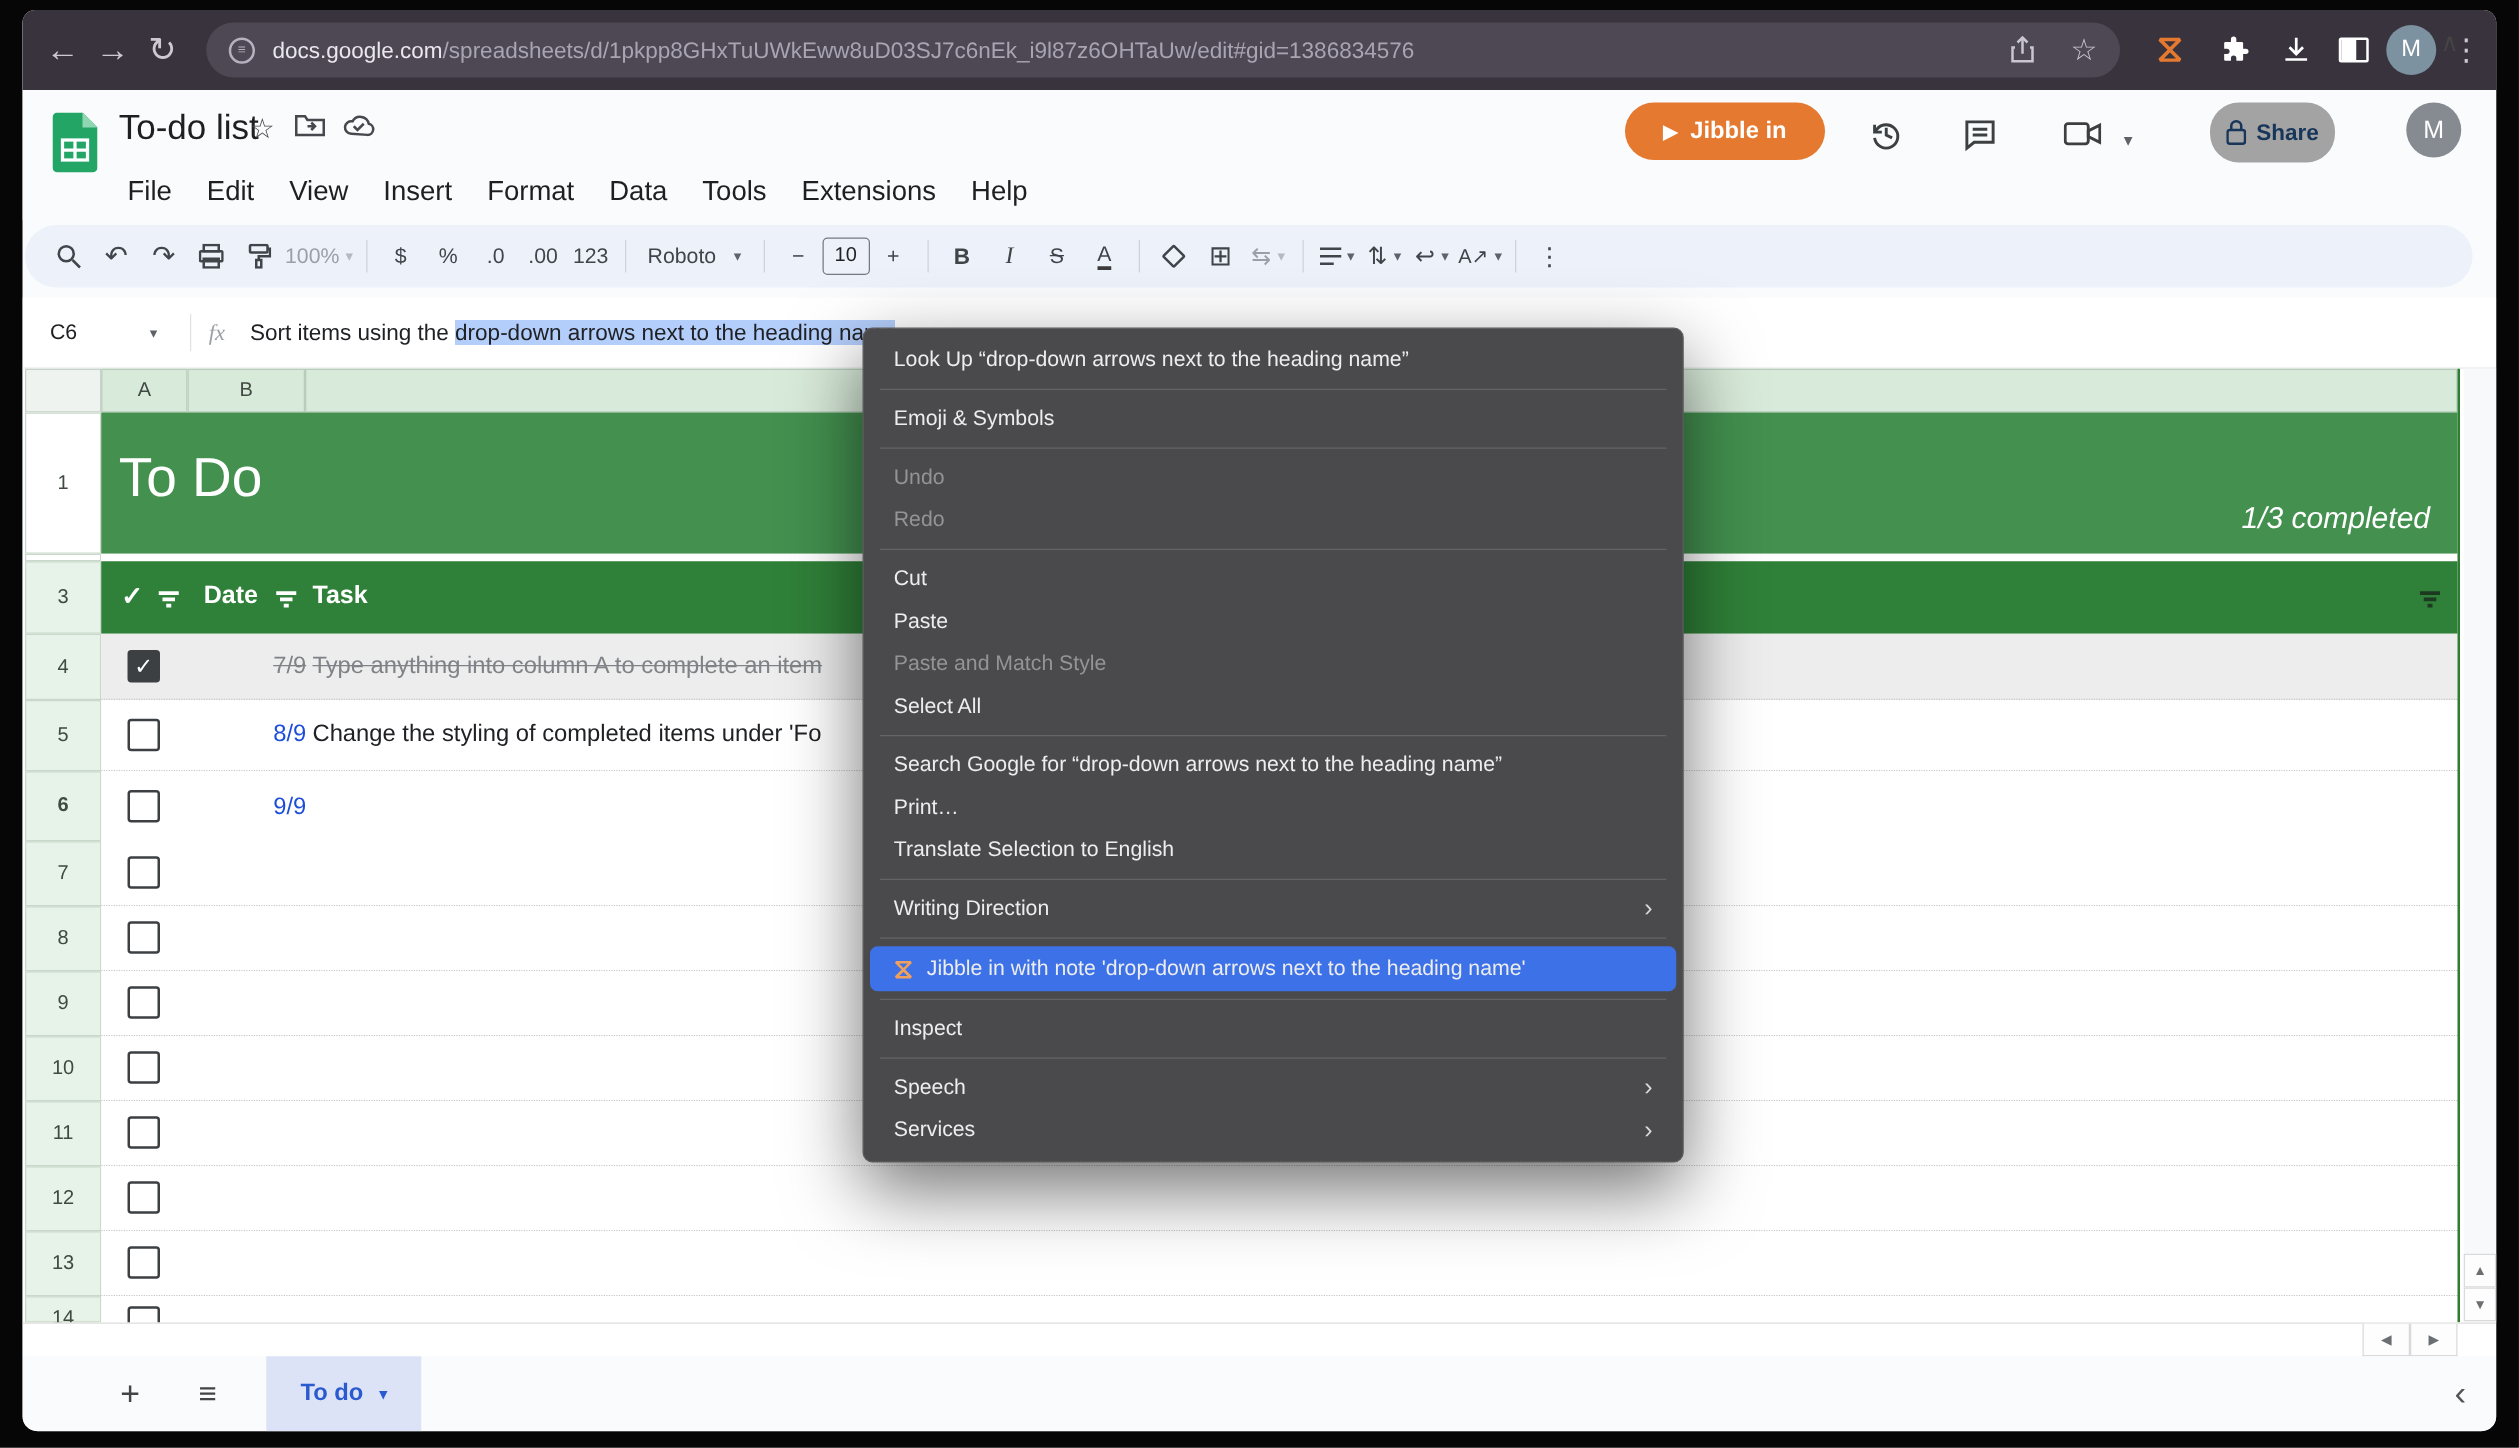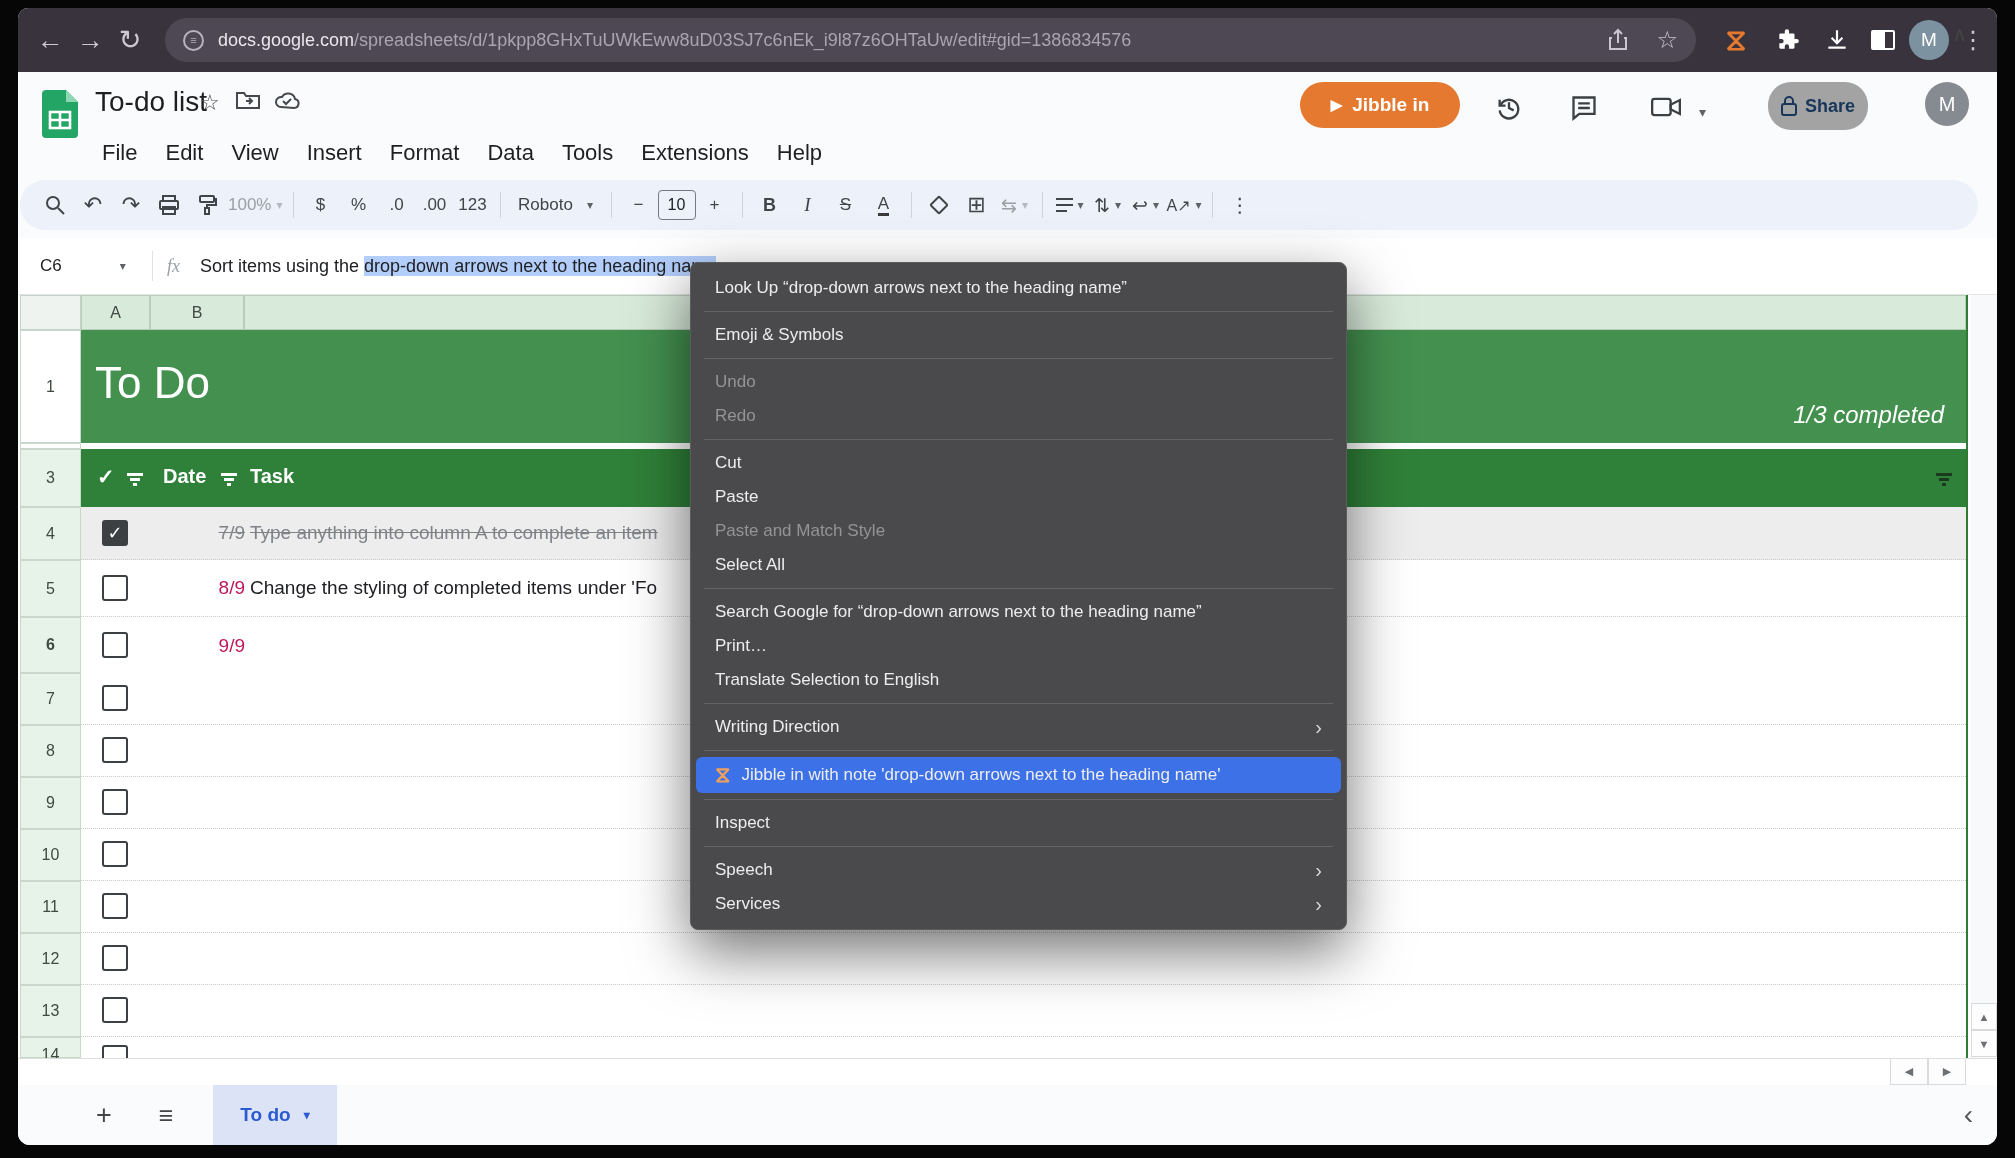--- a/index.html
+++ b/index.html
@@ -77,21 +77,21 @@
   .colhead { position:absolute; top:0; height:35px; background:#d8ead9; border:1px solid #b9cdbb;
     display:flex; align-items:center; justify-content:center; font-size:16px; color:#424a43; }
   .corner { position:absolute; left:2px; top:0; width:61px; height:35px; background:#eef3ef; border:1px solid #c6d2c7; }
   .rownum { position:absolute; left:2px; width:61px; background:#e7f2e8; border:1px solid #c9d8ca;
     display:flex; align-items:center; justify-content:center; font-size:16px; color:#3f4a40; }
   .rownum.white { background:#fff; }
   .gridrow { position:absolute; left:63px; width:1885px; border-bottom:1px dotted #c8c8c8; background:#fff; }
   .gridrow.done { background:#ededed; }
   .cbox { position:absolute; left:21px; width:26px; height:26px; border:2.5px solid #3c4043; border-radius:3px; background:#fff; }
   .cbox.checked { background:#3c4043; color:#fff; font-size:18px; line-height:23px; text-align:center; }
-  .datecell { position:absolute; left:69px; width:95px; text-align:right; font-size:19px; color:#be185d; }
+  .datecell { position:absolute; left:69px; width:95px; text-align:right; font-size:19px; color:#1d4ed8; }
   .taskcell { position:absolute; left:169px; font-size:19px; color:#202124; white-space:nowrap; }
   .struck { color:#7f8388; text-decoration:line-through; }
   #banner { position:absolute; left:63px; top:35px; width:1885px; height:113px; background:#43904f; }
   #banner-title { position:absolute; left:14px; top:28px; font-size:44px; color:#fff; }
   #banner-status { position:absolute; right:22px; bottom:14px; font-size:24px; font-style:italic; color:#fff; }
   #row2sliver { position:absolute; left:63px; top:148px; width:1885px; height:6px; background:#fff; }
   #hdrrow { position:absolute; left:63px; top:154px; width:1885px; height:58px; background:#2f8038;
     color:#fff; }
   .hdr-lbl { position:absolute; top:16px; font-size:20px; font-weight:bold; }
   .filt { width:16px; height:2.5px; background:#fff; position:absolute; }

